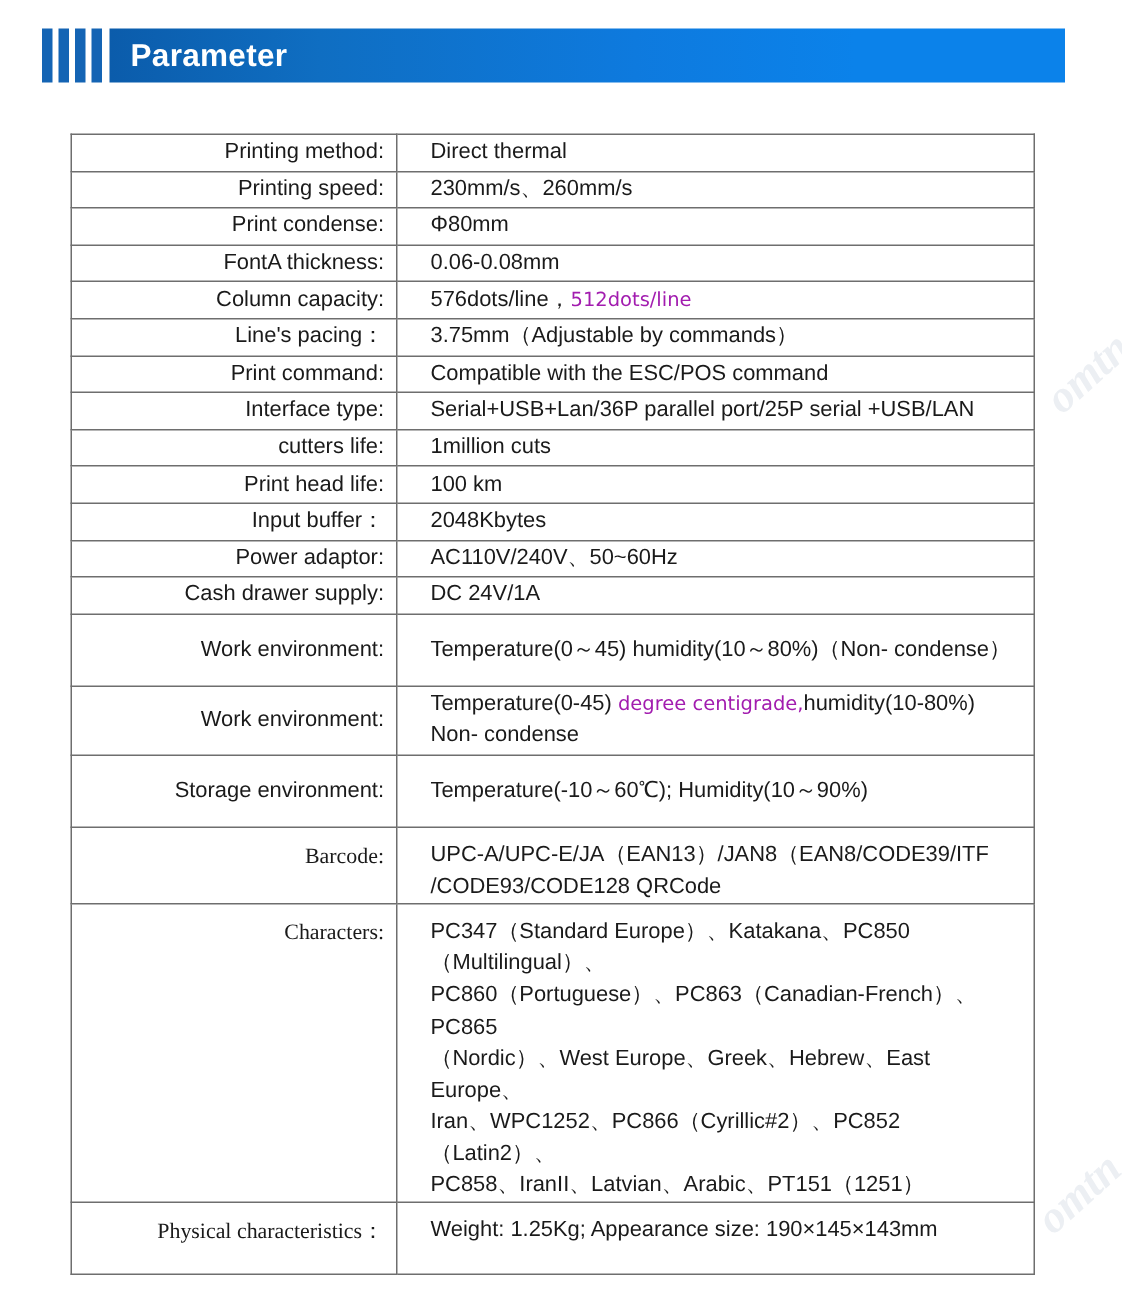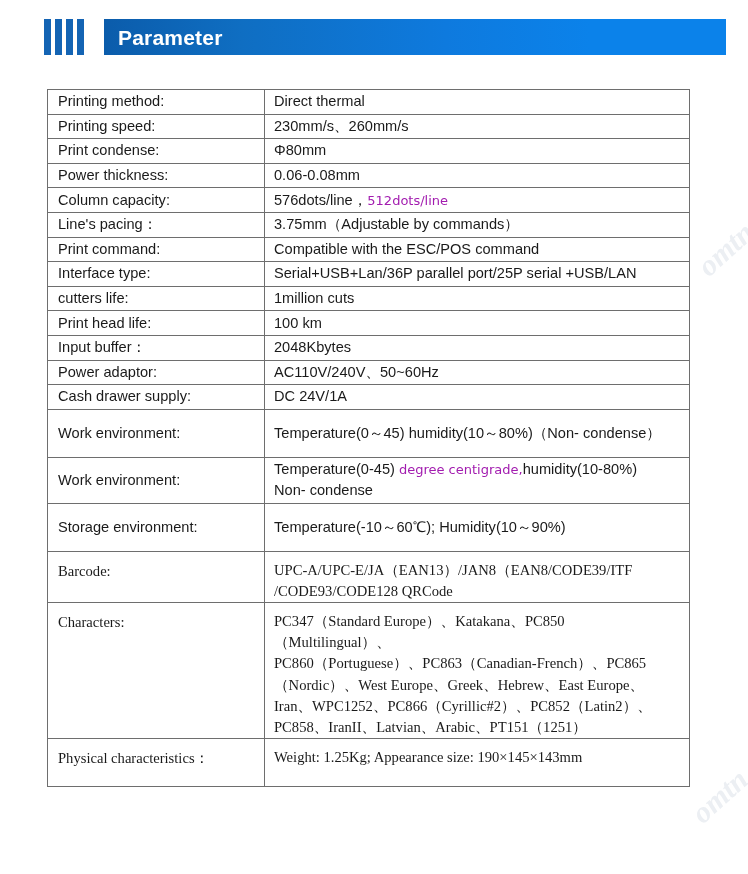--- a/index.html
+++ b/index.html
@@ -13,27 +13,26 @@
     background: #ffffff;
     font-family: "Liberation Sans", sans-serif;
     color: #1a1a1a;
     position: relative;
     overflow: hidden;
   }
 
   
   .banner-wrap {
     position: absolute;
-    left: 44px;
+    left: 28px;
     top: 19px;
     width: 682px;
     height: 36px;
     display: flex;
     align-items: stretch;
-    gap: 15px;
   }
   .banner-bars {
     display: flex;
     align-items: stretch;
     gap: 4px;
     margin-right: 5px;
   }
   .banner-bar {
     width: 7px;
     background: #1464b4;
@@ -72,26 +71,27 @@
     border: 1px solid #6e6e6e;
     padding: 0 8px;
     font-size: 14.6px;
     color: #1a1a1a;
     vertical-align: middle;
     line-height: 1.45;
   }
   .spec-table td.label {
     width: 198px;
     padding-left: 10px;
+    text-align: right;
   }
   .spec-table td.value {
-    padding-left: 9px;
+    padding-left: 22px;
   }
   td.label-top { vertical-align: top; padding-top: 9px; font-family: Liberation Serif, serif; }
-  td.value-top { vertical-align: top; padding-top: 8px; font-family: Liberation Serif, serif; }
+  td.value-top { vertical-align: top; padding-top: 8px; }
 
   
   .r-std  { height: 24.6px; }
   .r-tall { height: 48px; }
   .r-2ln  { height: 46px; }
   .r-chars{ height: 112px; }
   .r-phys { height: 48px; }
 
   
   .big-label { font-size: 17px; }
@@ -144,21 +144,21 @@
     </tr>
     <tr class="r-std">
       <td class="label">Printing speed:</td>
       <td class="value">230mm/s、260mm/s</td>
     </tr>
     <tr class="r-std">
       <td class="label">Print condense:</td>
       <td class="value">Φ80mm</td>
     </tr>
     <tr class="r-std">
-      <td class="label">Power thickness:</td>
+      <td class="label">FontA thickness:</td>
       <td class="value">0.06-0.08mm</td>
     </tr>
     <tr class="r-std">
       <td class="label">Column capacity:</td>
       <td class="value"><span>576dots/line，</span><span class="small-alt">512dots/line</span></td>
     </tr>
     <tr class="r-std">
       <td class="label">Line's pacing：</td>
       <td class="value">3.75mm（Adjustable by commands）</td>
     </tr>

